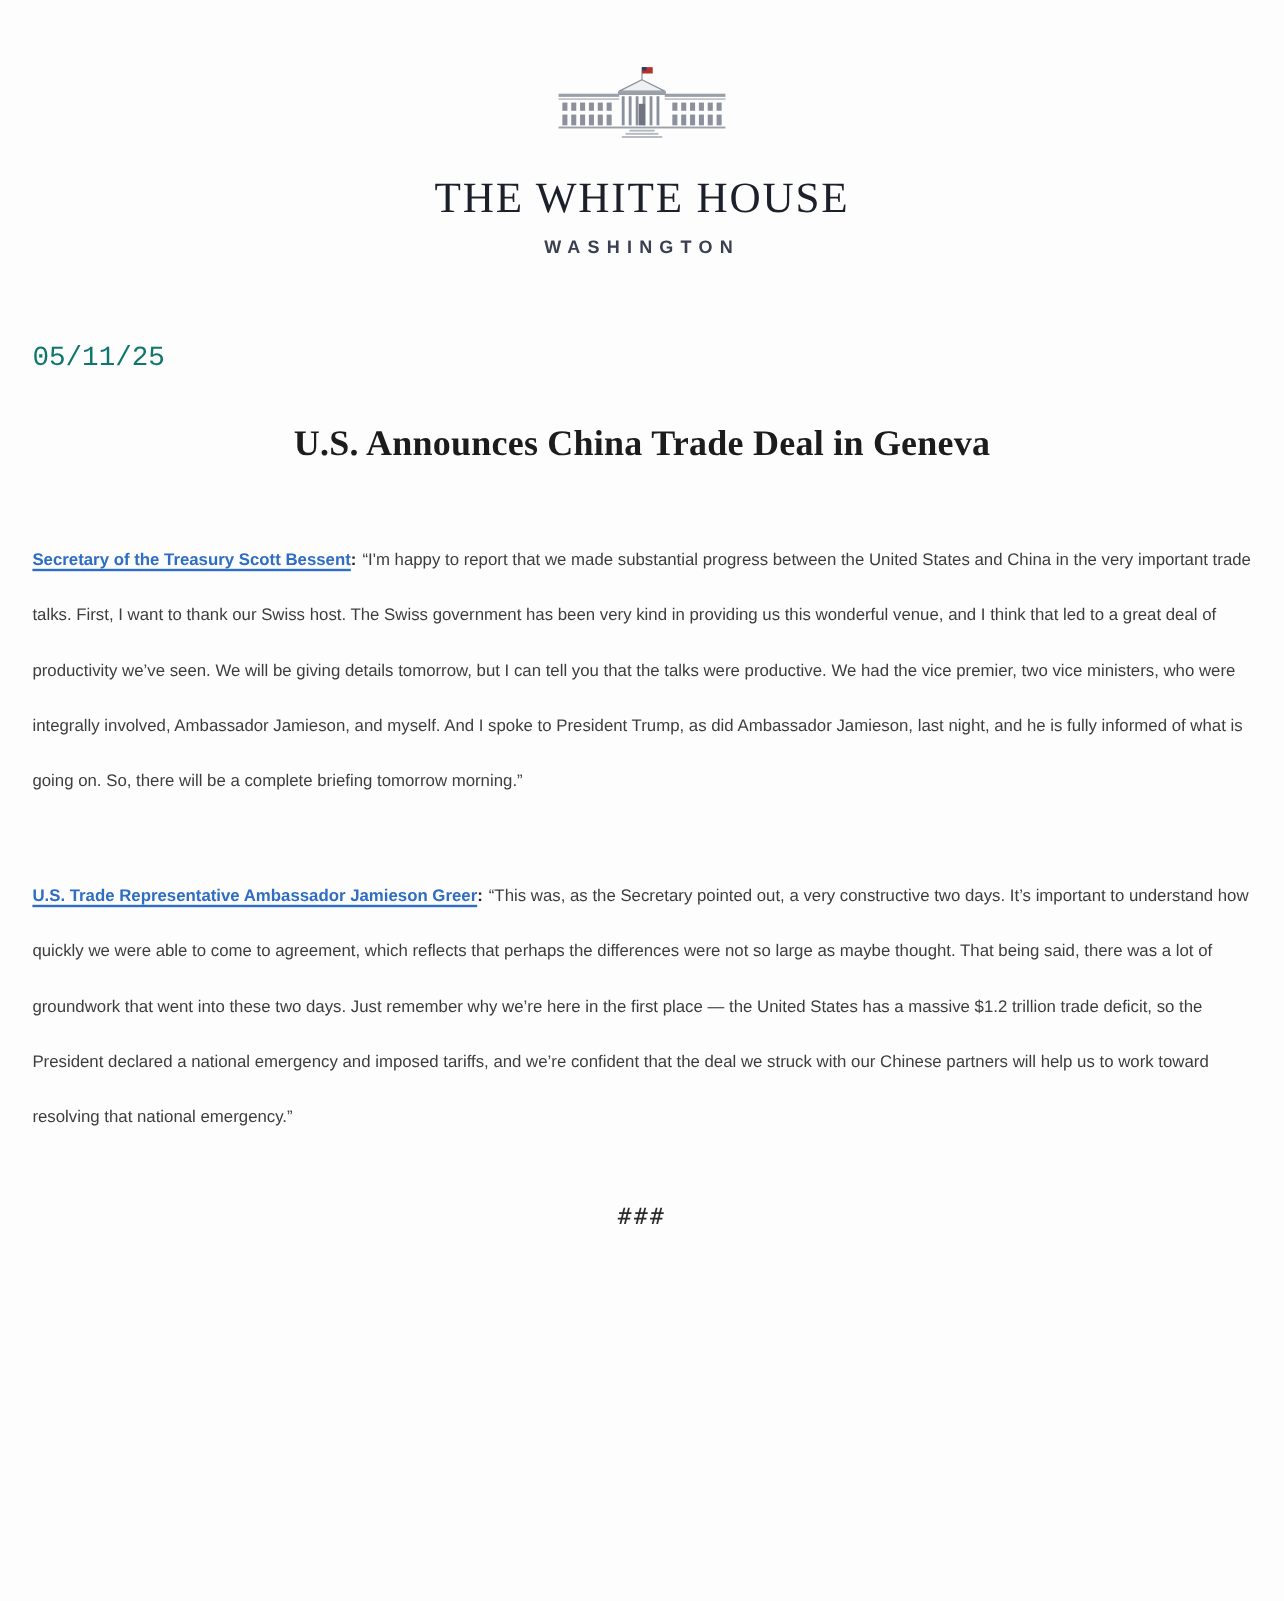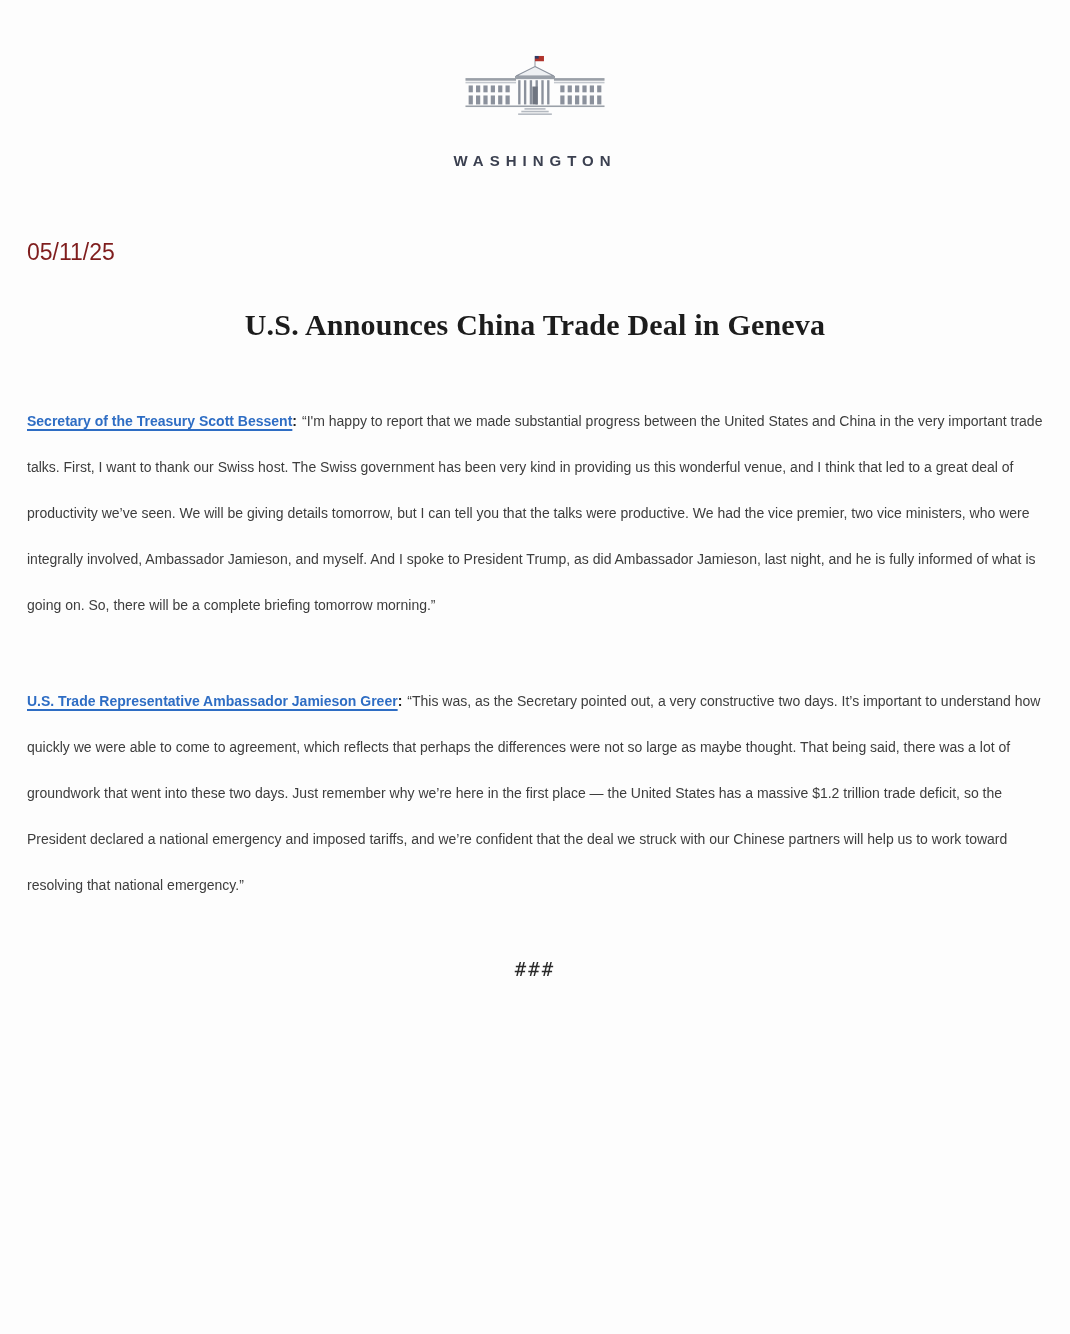--- a/index.html
+++ b/index.html
@@ -47,24 +47,24 @@
     margin-bottom: 42px;
   }
   .release-label {
     font-family: "Liberation Serif", serif;
     font-size: 25px;
     font-weight: 700;
     color: #1f1f1f;
     letter-spacing: 0.3px;
   }
   .release-date {
-    font-family: Liberation Sans, sans-serif;
+    font-family: Liberation Mono, monospace;
     font-size: 23px;
     font-weight: 400;
-    color: #7f1d1d;
+    color: #0f766e;
     margin-top: 8px;
   }
 
   
   .headline {
     font-family: "Liberation Serif", serif;
     font-size: 30px;
     font-weight: 700;
     color: #1c1c1c;
     text-align: center;
@@ -162,20 +162,21 @@
           <rect x="240" y="79" width="8" height="17"></rect>
         <rect x="254" y="79" width="8" height="17"></rect>
           <rect x="268" y="79" width="8" height="17"></rect>
       </g>
 
       <rect x="18" y="98" width="264" height="3" fill="#9aa0a8"></rect>
       <rect x="130" y="103" width="40" height="3" fill="#b4b9c0"></rect>
       <rect x="124" y="108" width="52" height="3" fill="#b4b9c0"></rect>
       <rect x="118" y="113" width="64" height="3" fill="#b4b9c0"></rect>
     </svg>
+    <div class="wh-title">THE WHITE HOUSE</div>
     <div class="wh-subtitle">WASHINGTON</div>
   </header>
 
   <section class="release-block">
     <div class="release-date">05/11/25</div>
   </section>
 
   <h1 class="headline">U.S. Announces China Trade Deal in Geneva</h1>
 
   <section class="body-copy">

